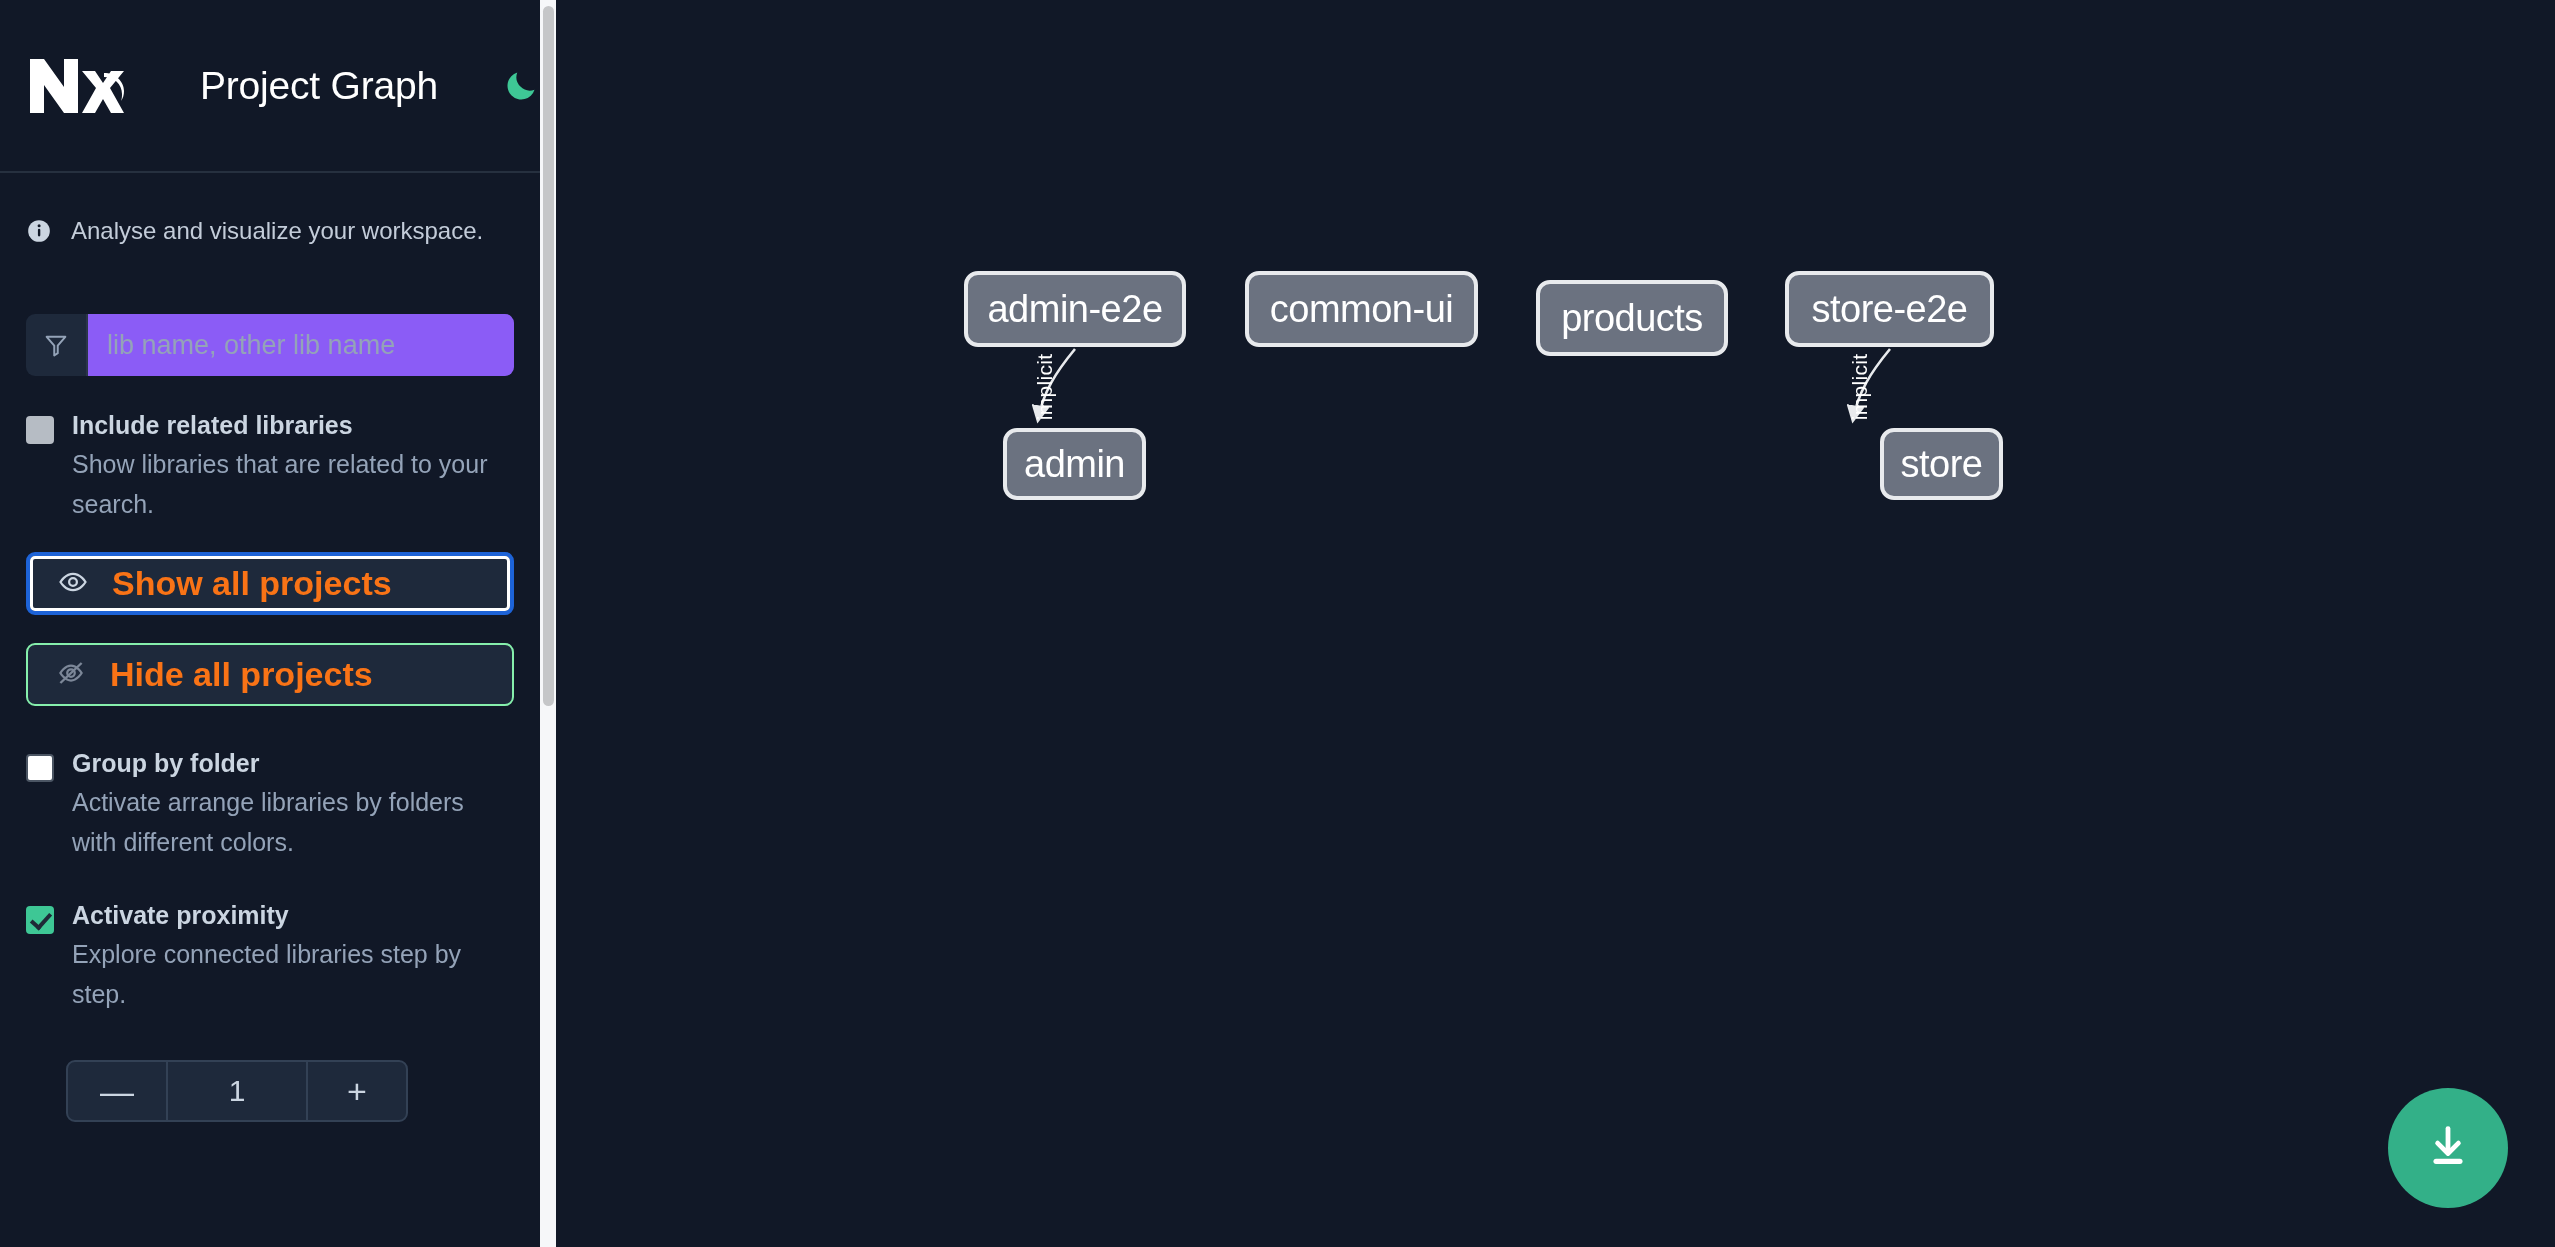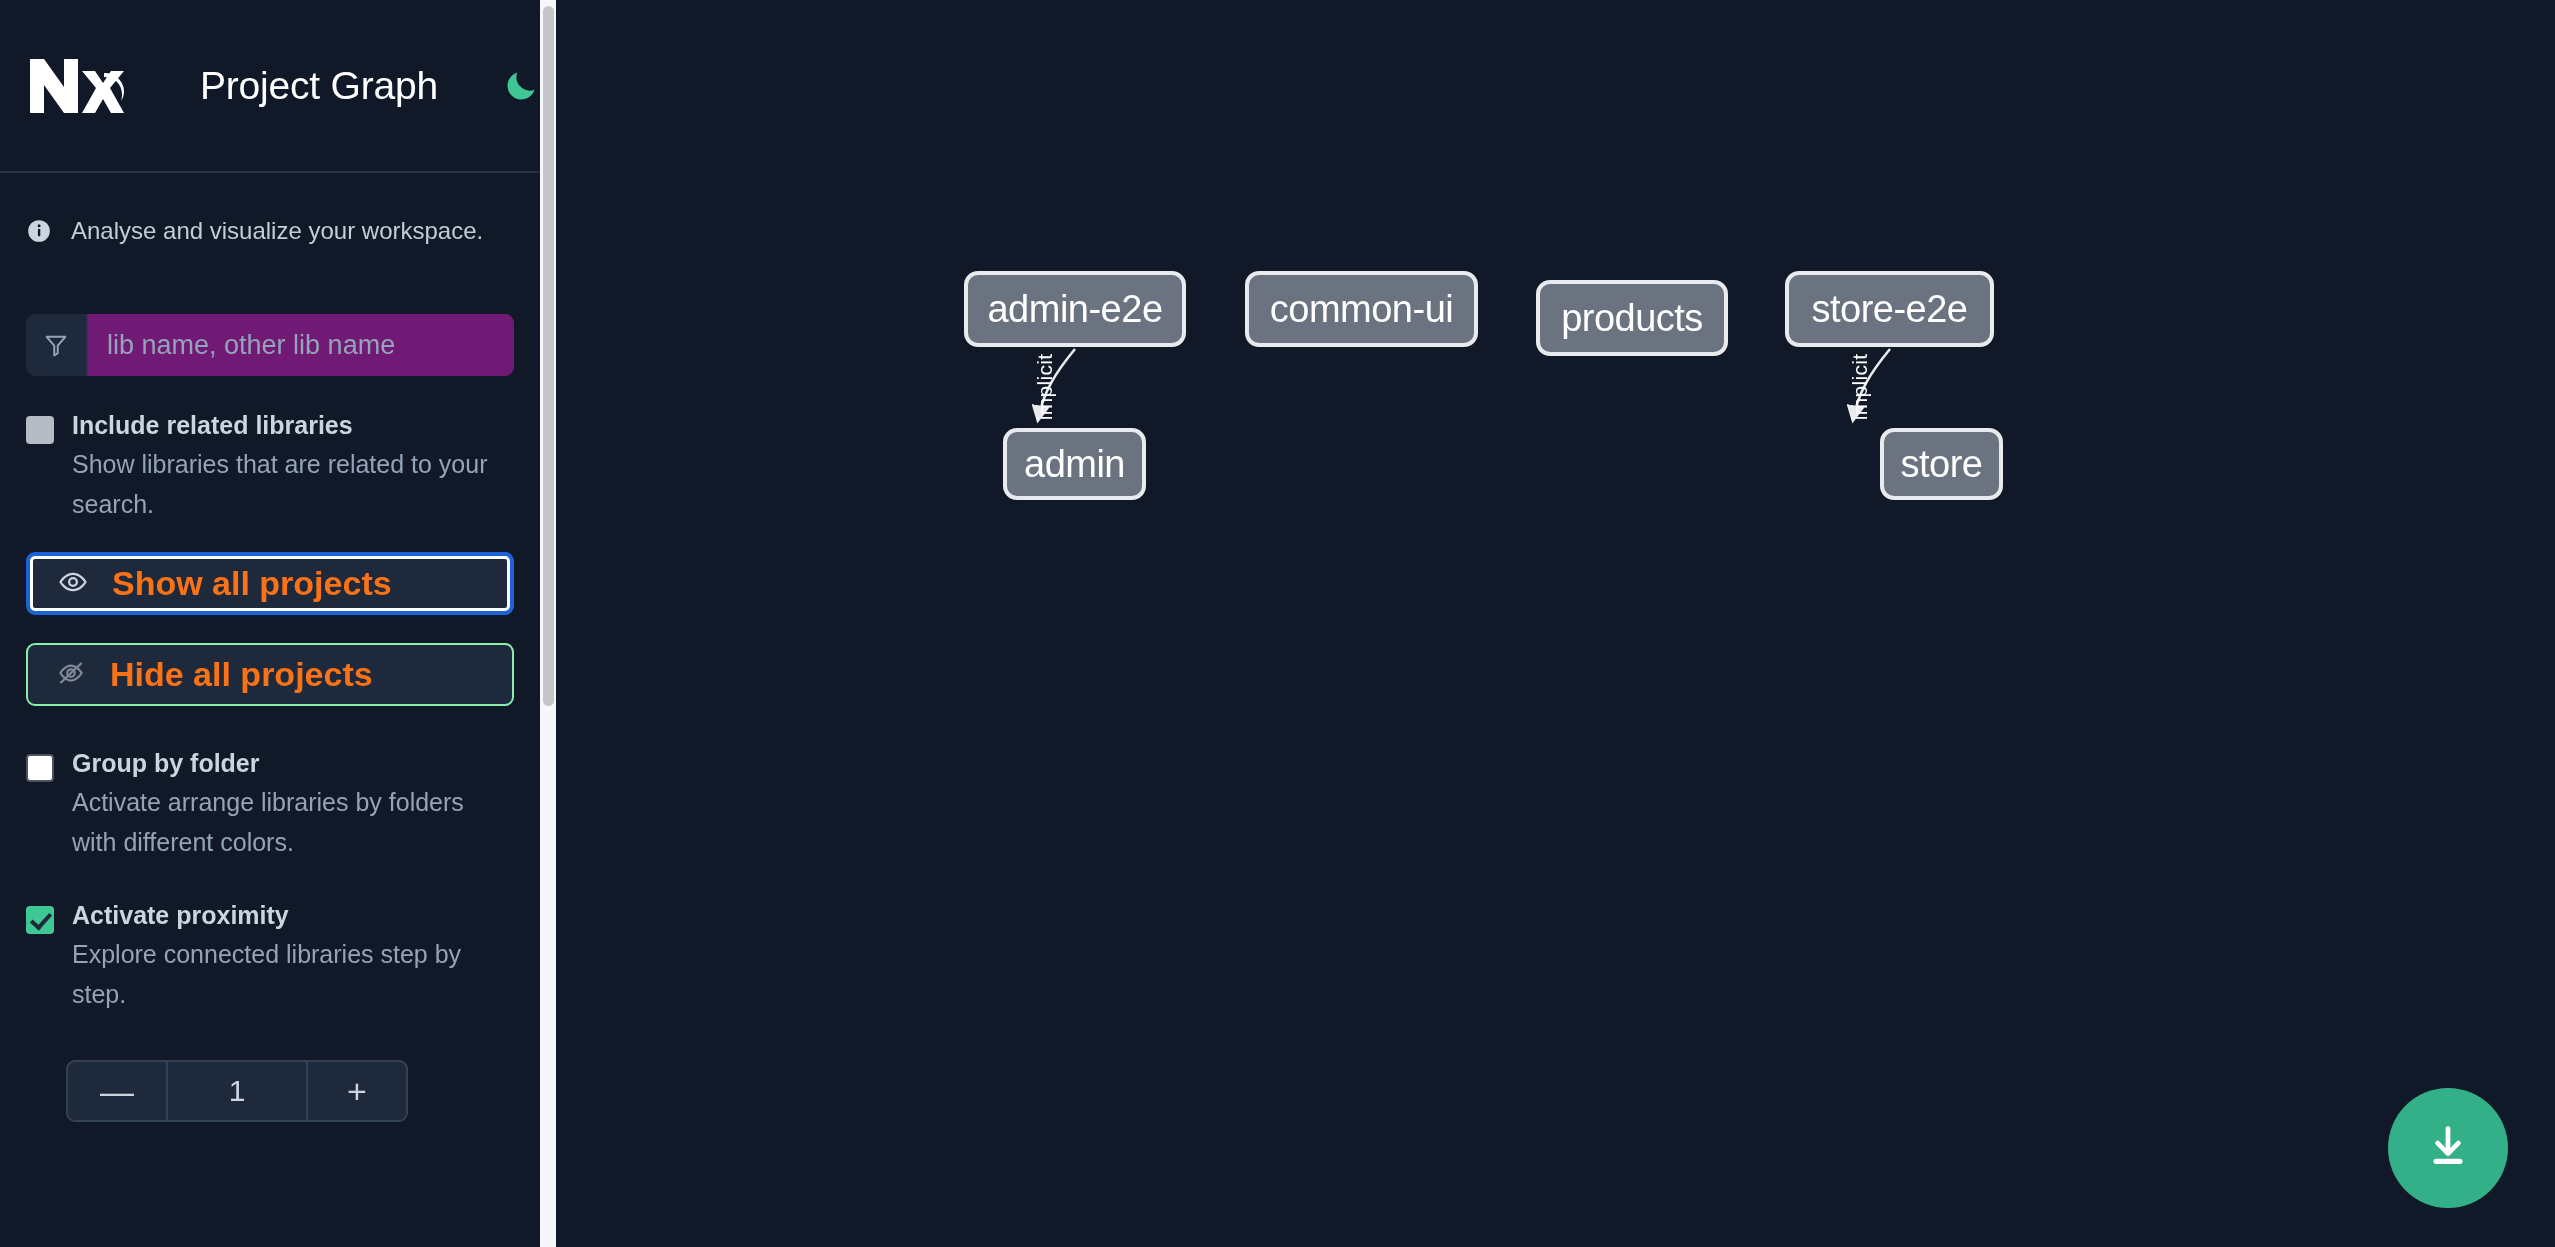--- a/index.html
+++ b/index.html
@@ -103,21 +103,21 @@
     flex: 0 0 62px;
     display: flex;
     align-items: center;
     justify-content: center;
     border-right: 2px solid #2b3648;
   }
   .search-input {
     flex: 1;
     border: 0;
     outline: 0;
-    background: #701a75;
+    background: #8b5cf6;
     color: #e2e8f0;
     font-family: "Liberation Sans", sans-serif;
     font-size: 27px;
     padding: 0 19px;
   }
   .search-input::placeholder { color: #94a3b8; }
 
   
   .option-row {
     display: flex;

